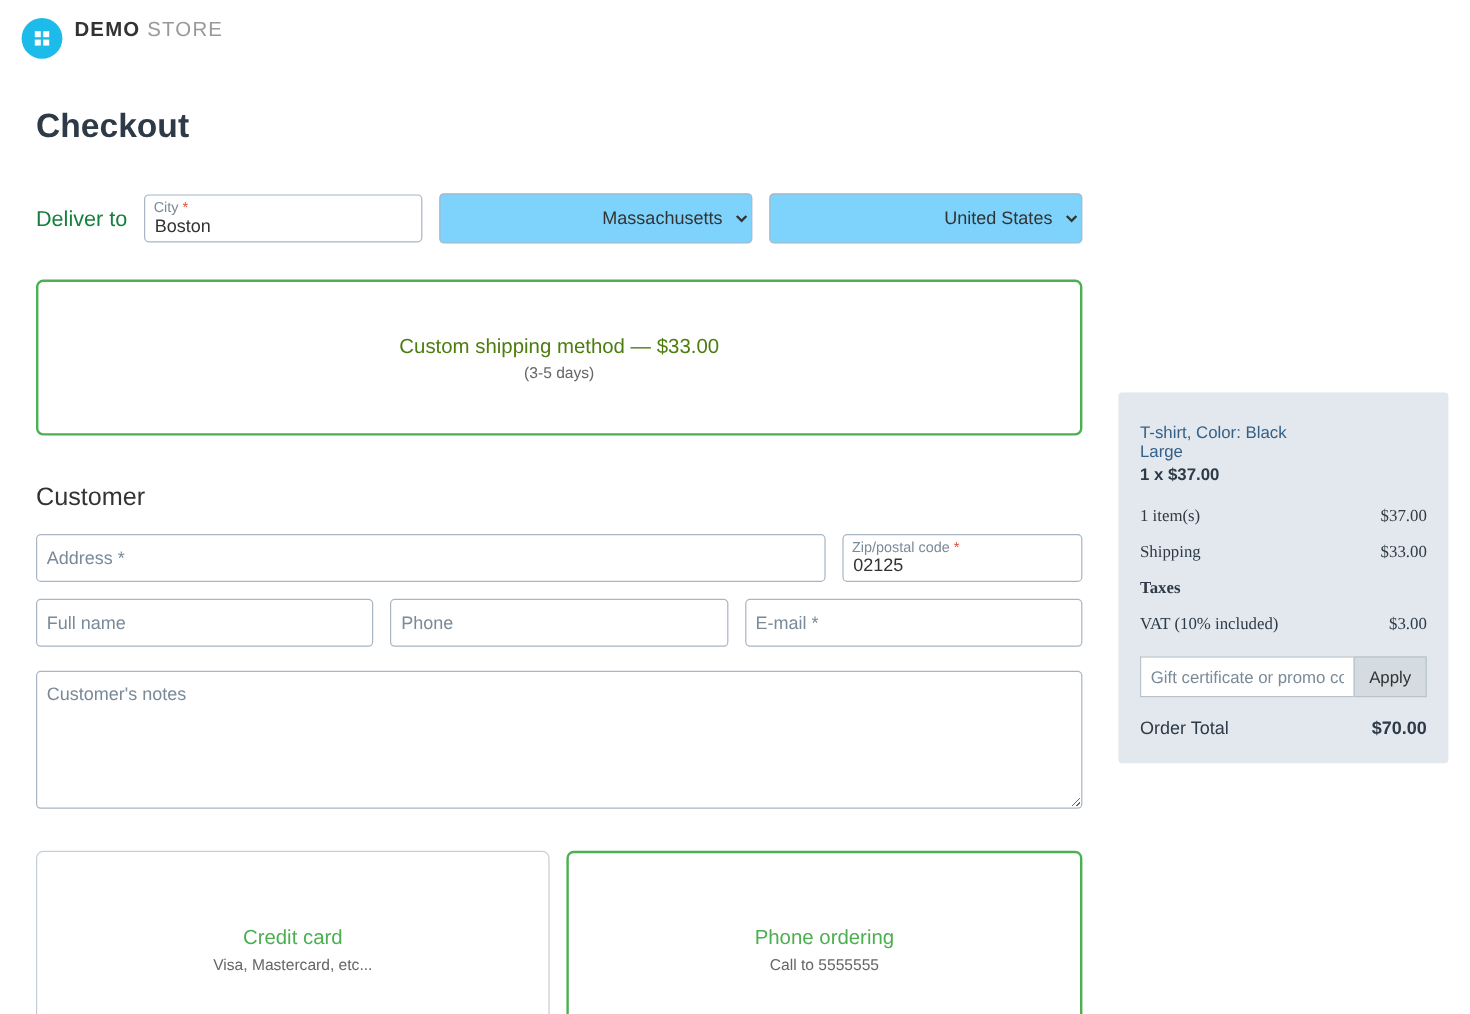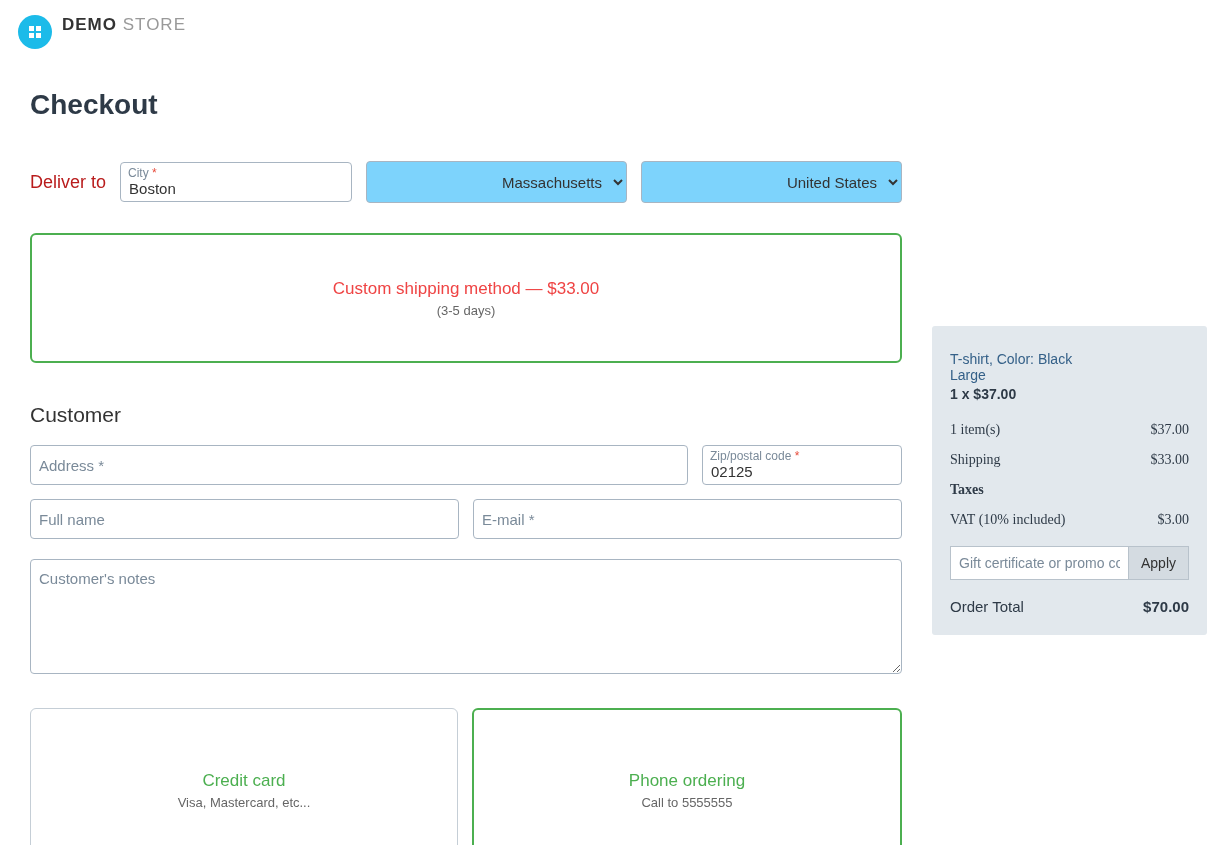--- a/index.html
+++ b/index.html
@@ -17,21 +17,21 @@
 }
 .logo-circle svg { fill: #fff; }
 .brand { font-size: 17px; letter-spacing: 1px; }
 .brand-strong { color: #333; font-weight: 700; }
 .brand-light { color: #999; font-weight: 400; }
 .main-wrap { display: flex; gap: 30px; align-items: center; margin-left: 12px; }
 .left-col { flex: 1; max-width: 900px; }
 .right-col { width: 275px; background: #e2e8ed; padding: 25px 18px 20px 18px; border-radius: 3px; }
 h1 { font-size: 28px; font-weight: 700; color: #2e3a47; margin-bottom: 40px; }
 .deliver-row { display: flex; align-items: center; gap: 14px; margin-bottom: 30px; }
-.deliver-label { font-size: 18px; color: #b91c1c; white-space: nowrap; }
+.deliver-label { font-size: 18px; color: #15803d; white-space: nowrap; }
 .field-wrap { position: relative; flex: 0 0 232px; }
 .field-label {
   position: absolute; top: 4px; left: 8px; font-size: 12px; color: #7a8a99;
   pointer-events: none;
 }
 .req { color: #e74c3c; }
 input[type=text], textarea {
   width: 100%; border: 1px solid #a8b5c2; border-radius: 4px;
   font-size: 15px; color: #333; background: #fff;
   padding: 18px 8px 6px 8px; height: 40px;
@@ -42,21 +42,21 @@
   width: 100%; height: 42px; border: 1px solid #a8b5c2; border-radius: 4px;
   font-size: 15px; padding: 0 8px; background: #7dd3fc; color: #333;
   text-align: right; text-align-last: right;
 }
 .select-wrap { flex: 1; }
 .ship-card {
   border: 2px solid #4caf50; border-radius: 6px;
   display: flex; flex-direction: column; align-items: center; justify-content: center;
   height: 130px; margin-bottom: 40px; cursor: pointer;
 }
-.ship-title { color: #ef4444; font-size: 17px; }
+.ship-title { color: #4d7c0f; font-size: 17px; }
 .ship-sub { color: #666; font-size: 13px; margin-top: 4px; }
 h2 { font-size: 21px; font-weight: 400; color: #333; margin-bottom: 18px; }
 .cust-row1 { display: flex; gap: 14px; margin-bottom: 14px; }
 .cust-row1 .addr-wrap { flex: 1; position: relative; }
 .cust-row1 .zip-wrap { flex: 0 0 200px; position: relative; }
 .cust-row2 { display: flex; gap: 14px; margin-bottom: 20px; }
 .cust-row2 .fwrap { flex: 1; position: relative; }
 .cust-row2 input { padding: 10px 8px; }
 textarea {
   width: 100%; height: 115px; padding: 10px 8px; resize: vertical;
@@ -144,20 +144,23 @@
         <div class="field-label"><span>Zip/postal code</span> <span class="req">*</span></div>
         <input type="text" value="02125" style="">
       </div>
     </div>
 
     <div class="cust-row2">
       <div class="fwrap">
         <input type="text" placeholder="Full name" style="">
       </div>
       <div class="fwrap">
+        <input type="text" placeholder="Phone" style="">
+      </div>
+      <div class="fwrap">
         <input type="text" id="email-inp" placeholder="E-mail *" style="">
       </div>
     </div>
 
     <textarea placeholder="Customer's notes" style=""></textarea>
 
     <div class="pay-row">
       <div class="pay-card">
         <div class="pay-title">Credit card</div>
         <div class="pay-sub">Visa, Mastercard, etc...</div>

